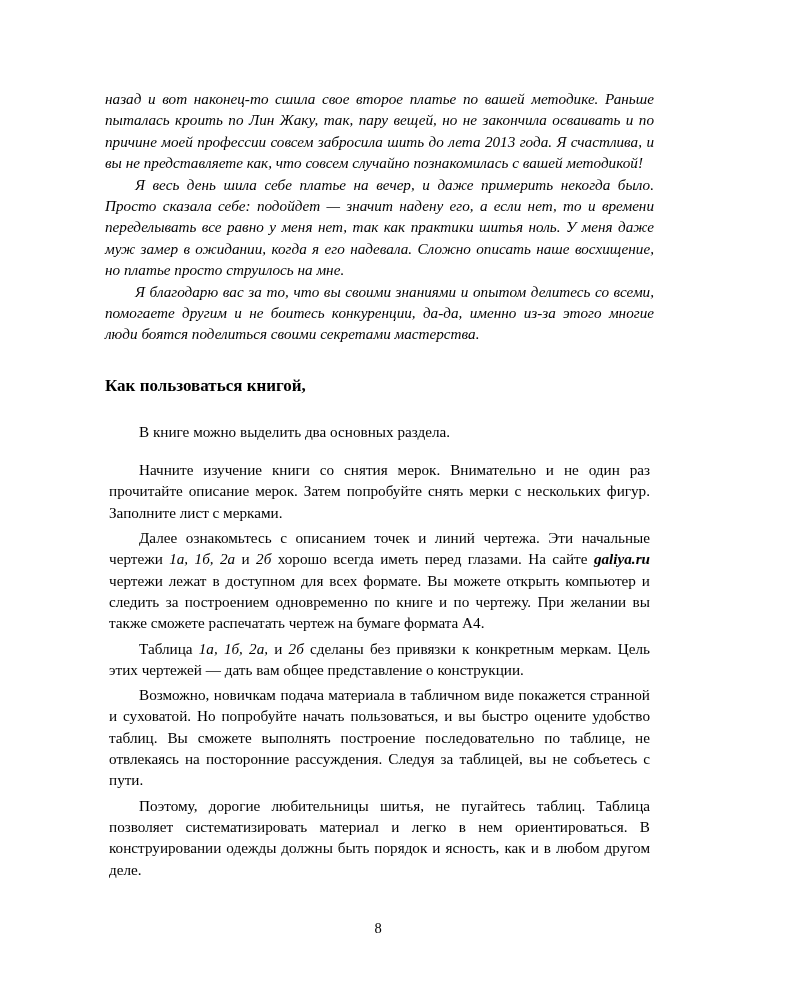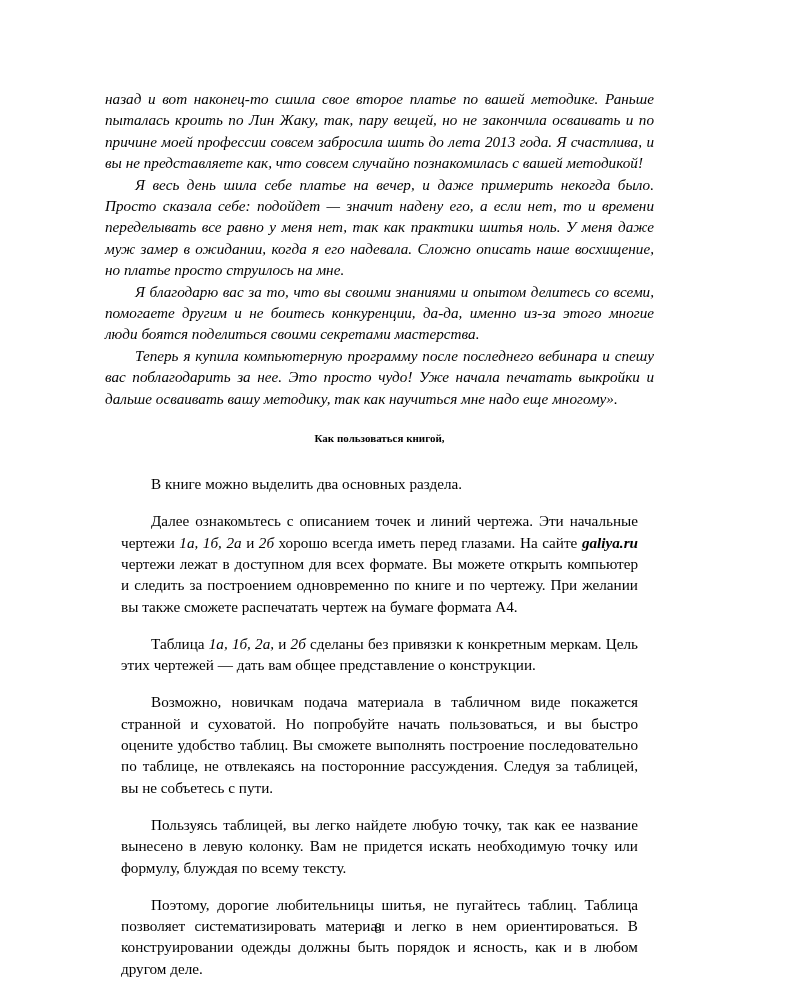--- a/index.html
+++ b/index.html
@@ -28,38 +28,37 @@
     text-justify: inter-word;
   }
   .italic-block p {
     margin: 0;
   }
   .italic-block p.ind {
     text-indent: 30px;
     font-style: italic;
   }
   .heading {
-    margin-top: 18px;
-    text-align: center;
+    margin-top: 30px;
     font-weight: bold;
-    font-size: 11px;
+    font-size: 17px;
     line-height: 22px;
   }
   .heading .line {
     display: block;
   }
   .body-block {
     margin-top: 24px;
     font-size: 15.2px;
     line-height: 21.3px;
     text-align: justify;
     text-justify: inter-word;
   }
   .body-block p {
-    margin: 16px;
+    margin: 4px;
     text-indent: 30px;
   }
   .body-block p.gap {
     margin-top: 17px;
   }
   .bold-italic {
     font-weight: bold;
     font-style: italic;
   }
   .ital {
@@ -76,31 +75,30 @@
 </style>
 </head>
 <body>
 
 <div class="page">
 
   <div class="italic-block">
     <p>назад и вот наконец-то сшила свое второе платье по вашей методике. Раньше пыталась кроить по Лин Жаку, так, пару вещей, но не закончила осваивать и по причине моей профессии совсем забросила шить до лета 2013 года. Я счастлива, и вы не представляете как, что совсем случайно познакомилась с вашей методикой!</p>
     <p class="ind">Я весь день шила себе платье на вечер, и даже примерить некогда было. Просто сказала себе: подойдет — значит надену его, а если нет, то и времени переделывать все равно у меня нет, так как практики шитья ноль. У меня даже муж замер в ожидании, когда я его надевала. Сложно описать наше восхищение, но платье просто струилось на мне.</p>
     <p class="ind">Я благодарю вас за то, что вы своими знаниями и опытом делитесь со всеми, помогаете другим и не боитесь конкуренции, да-да, именно из-за этого многие люди боятся поделиться своими секретами мастерства.</p>
-    <p class="ind">Теперь я купила компьютерную программу после последнего вебинара и спешу вас поблагодарить за нее. Это просто чудо! Уже начала печатать выкройки и дальше осваивать вашу методику, так как научиться мне надо еще многому».</p>
   </div>
 
   <div class="heading">
     <span class="line">Как пользоваться книгой,</span>
   </div>
 
   <div class="body-block">
     <p>В книге можно выделить два основных раздела.</p>
+    <p class="gap">Начните изучение книги со снятия мерок. Внимательно и не один раз прочитайте описание мерок. Затем попробуйте снять мерки с нескольких фигур. Заполните лист с мерками.</p>
     <p><span>Далее ознакомьтесь с описанием точек и линий чертежа. Эти начальные чертежи </span><span class="ital">1а, 1б, 2а</span><span> и </span><span class="ital">2б</span><span> хорошо всегда иметь перед глазами. На сайте </span><span class="bold-italic">galiya.ru</span><span> чертежи лежат в доступном для всех формате. Вы можете открыть компьютер и следить за построением одновременно по книге и по чертежу. При желании вы также сможете распечатать чертеж на бумаге формата А4.</span></p>
     <p><span>Таблица </span><span class="ital">1а, 1б, 2а,</span><span> и </span><span class="ital">2б</span><span> сделаны без привязки к конкретным меркам. Цель этих чертежей — дать вам общее представление о конструкции.</span></p>
     <p>Возможно, новичкам подача материала в табличном виде покажется странной и суховатой. Но попробуйте начать пользоваться, и вы быстро оцените удобство таблиц. Вы сможете выполнять построение последовательно  по таблице, не отвлекаясь на посторонние рассуждения. Следуя за таблицей, вы не собъетесь с пути.</p>
-    <p>Пользуясь таблицей, вы легко найдете любую точку, так как ее название вынесено в левую колонку. Вам не придется искать необходимую точку или формулу,  блуждая по всему тексту.</p>
     <p>Поэтому, дорогие любительницы шитья, не пугайтесь таблиц. Таблица позволяет систематизировать материал и легко в нем ориентироваться. В конструировании одежды должны быть порядок и ясность, как и в любом другом деле.</p>
   </div>
 
   <div class="page-number">8</div>
 
 </div>
 
 </body></html>

